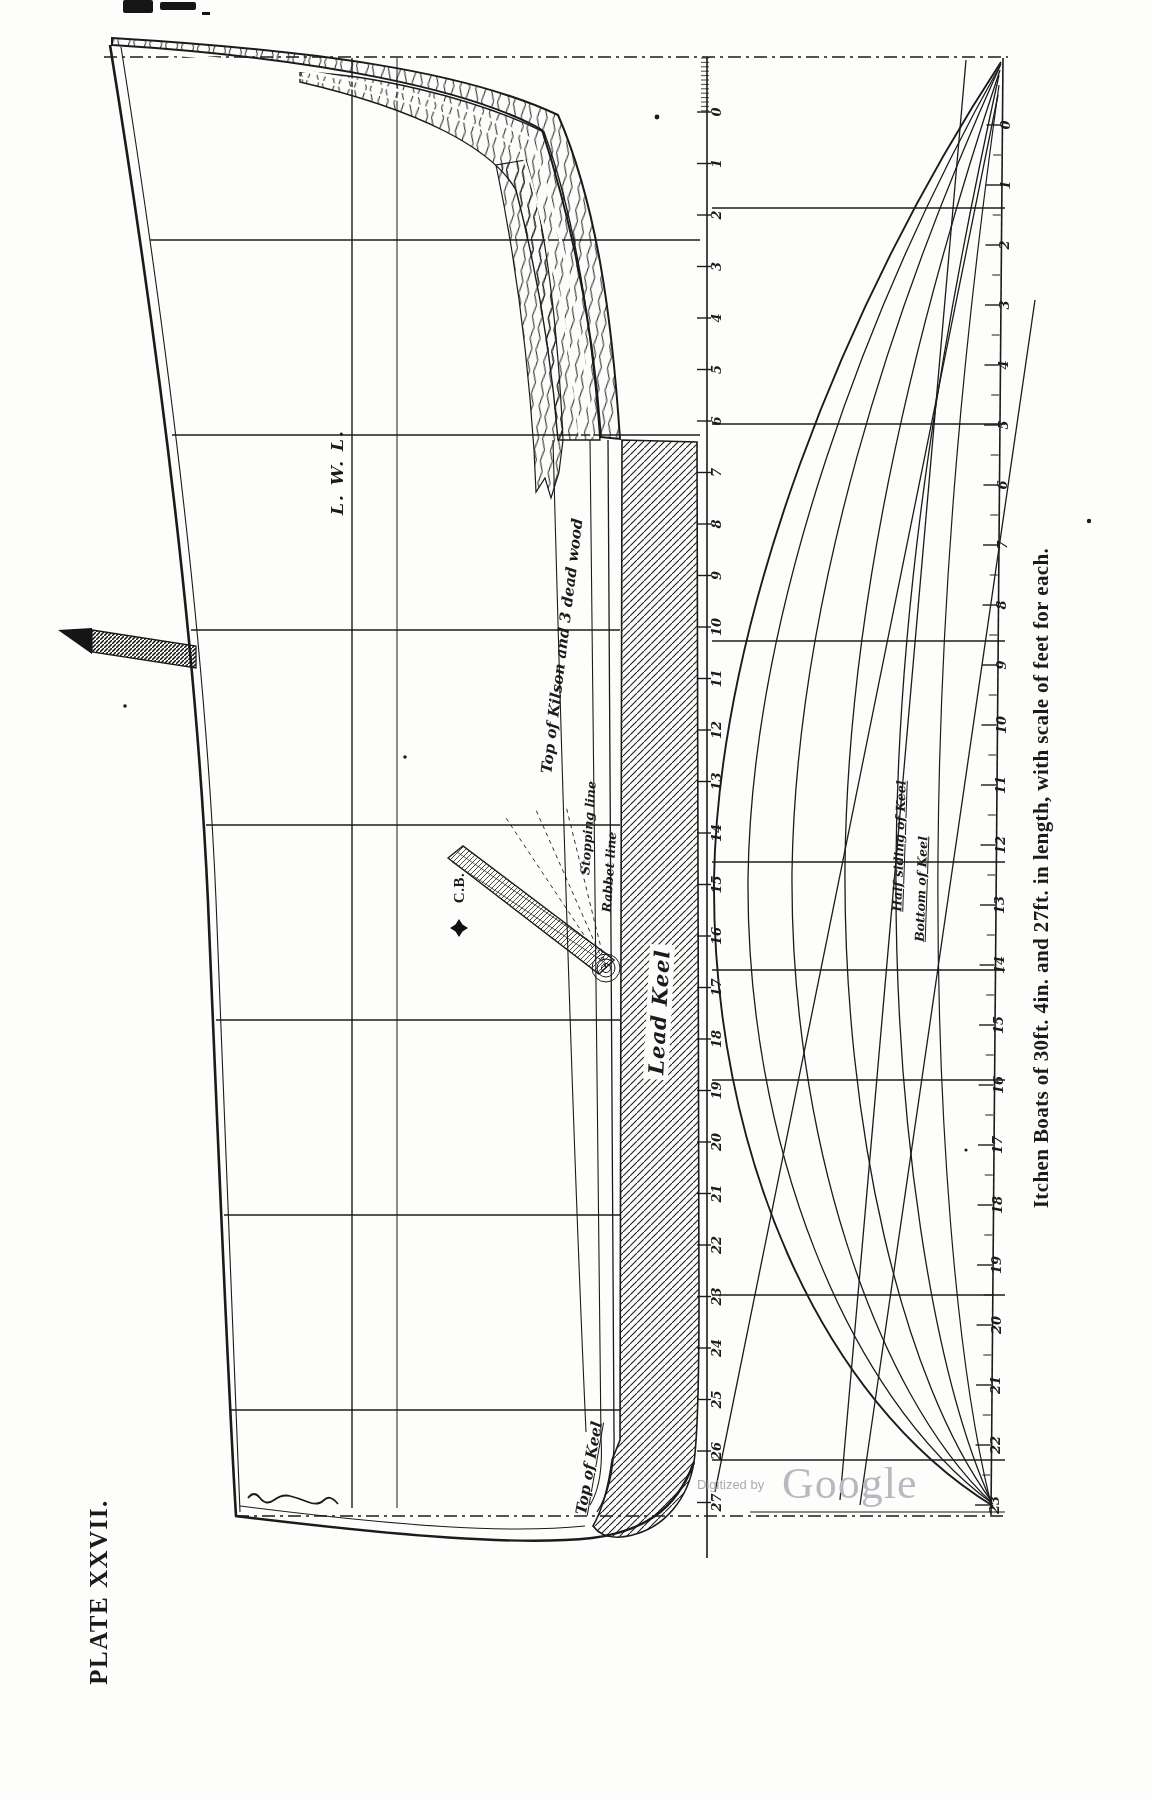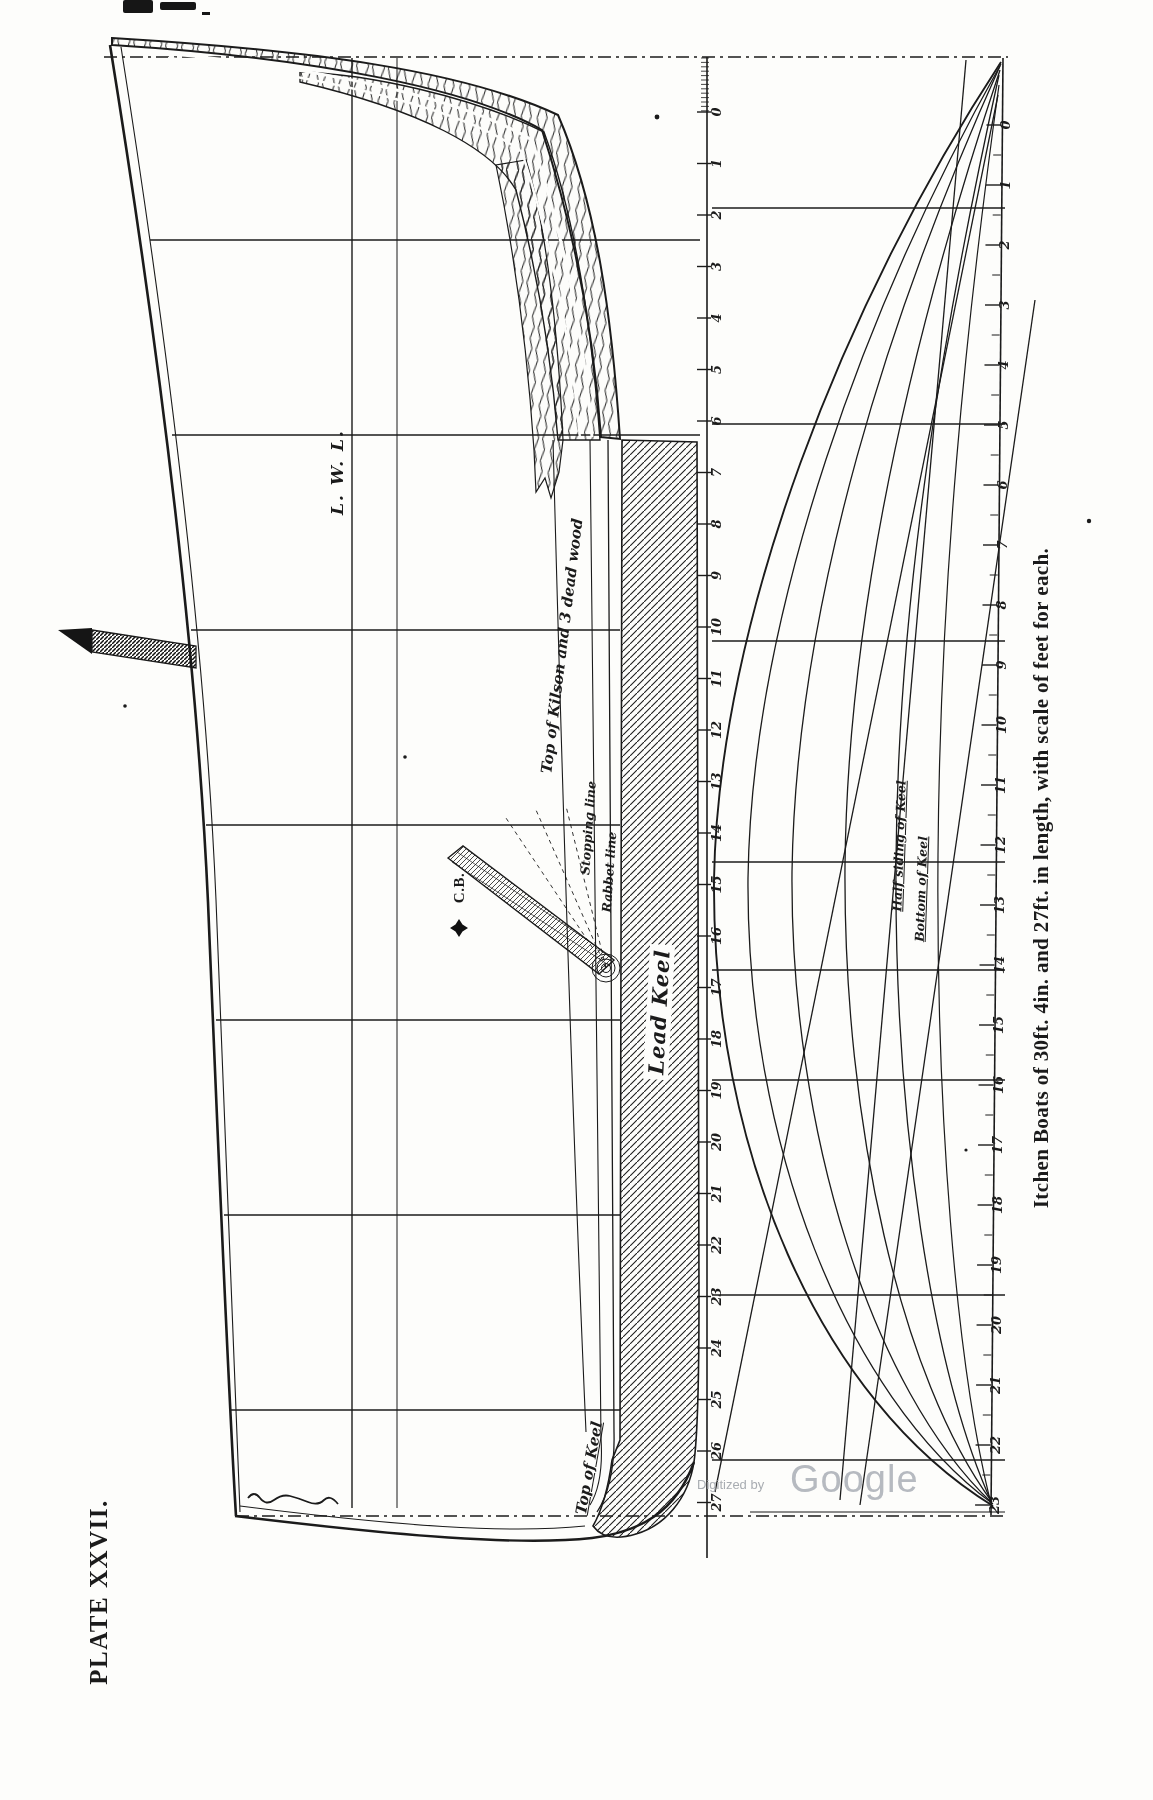--- a/index.html
+++ b/index.html
@@ -15,22 +15,22 @@
   .small-lbl{font-size:12.5px;font-weight:600;}
   .mid-lbl{font-size:15px;font-weight:600;}
   .big-lbl{font-size:21px;font-weight:700;letter-spacing:1px;
            background:#fdfdfb;padding:0 5px;}
   .und{text-decoration:underline;}
   .cb-lbl{font-size:15px;font-weight:bold;letter-spacing:.5px;}
   .lwl-lbl{font-size:17px;font-weight:700;letter-spacing:2px;}
   .wm{position:absolute;white-space:nowrap;}
   .wm-pre{font-family:"Liberation Sans","DejaVu Sans",sans-serif;
           font-size:13px;color:#a9adb2;text-align:center;}
-  .wm-brand{font-family:Liberation Sans, sans-serif;
-            font-size:38px;color:#b6bac0;letter-spacing:1px;margin-left:8px;}
+  .wm-brand{font-family:Liberation Serif, serif;
+            font-size:44px;color:#b6bac0;letter-spacing:1px;}
   .scale-num{font:italic 600 13px "DejaVu Serif",serif;fill:#1b1b1b;}
 </style>
 </head>
 <body>
 
 <div class="page">
 
 <svg id="plate-svg" width="1153" height="1800" viewBox="0 0 1153 1800">
   <defs>
     <pattern id="grain" width="16" height="44" patternUnits="userSpaceOnUse" patternTransform="rotate(6)">

